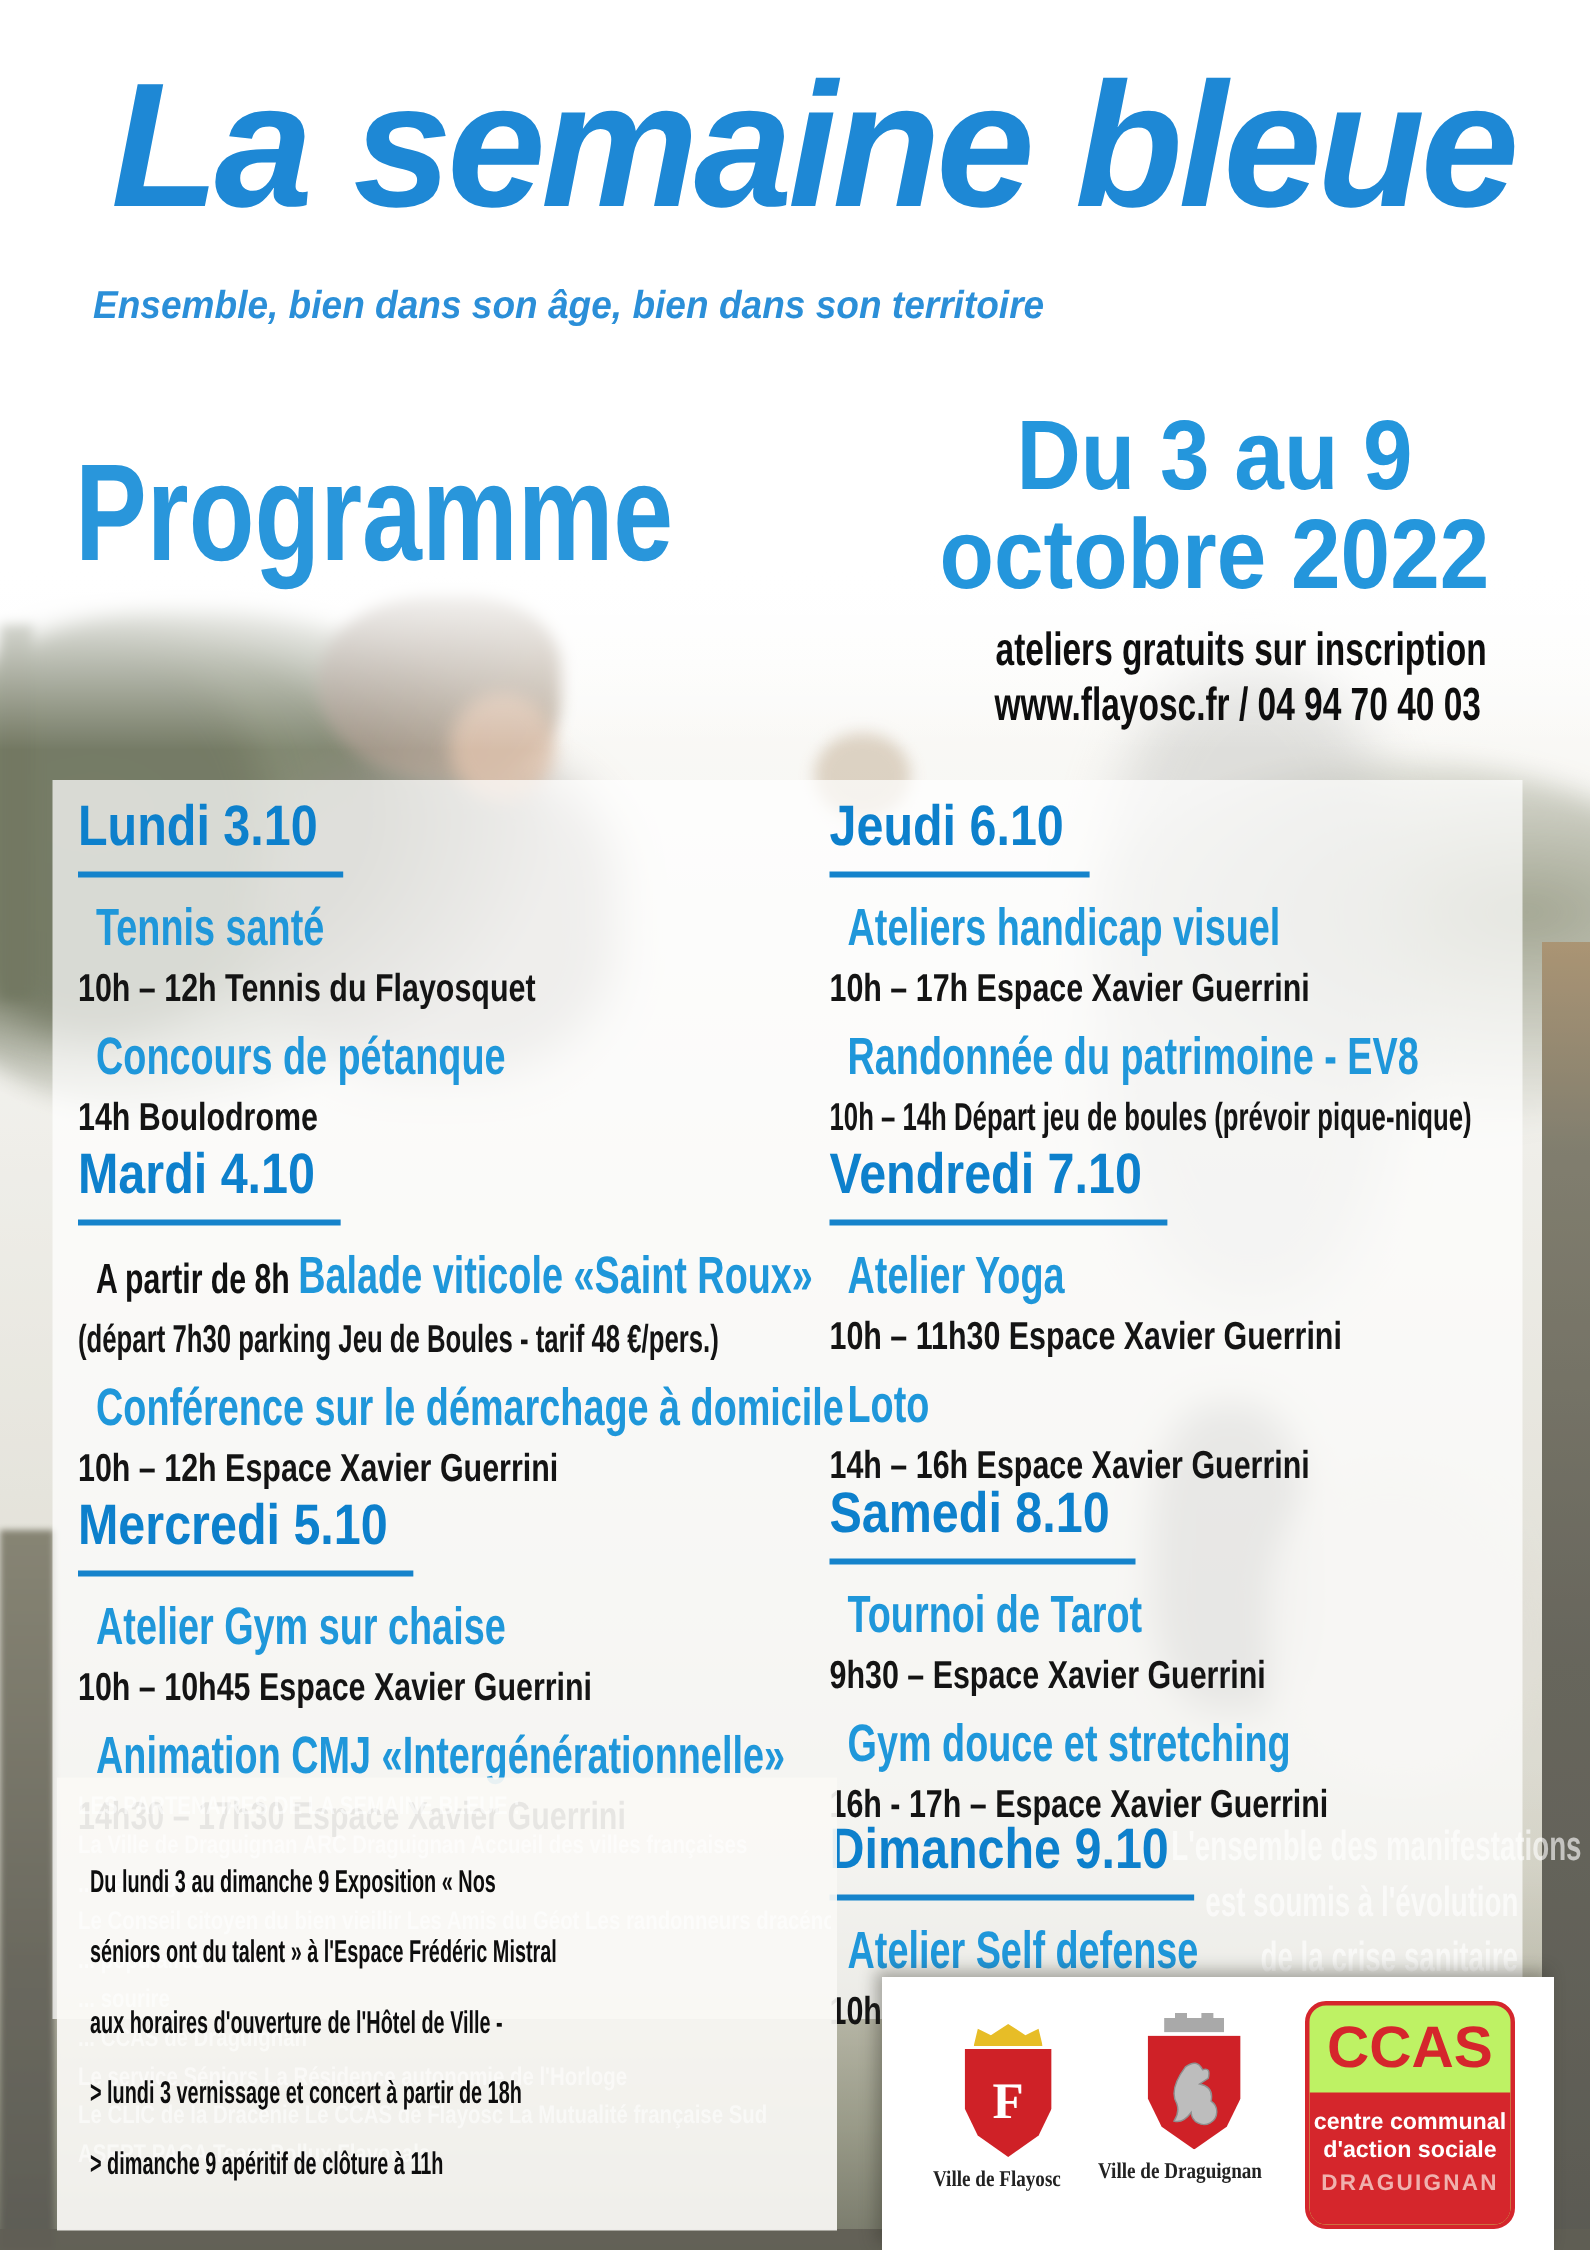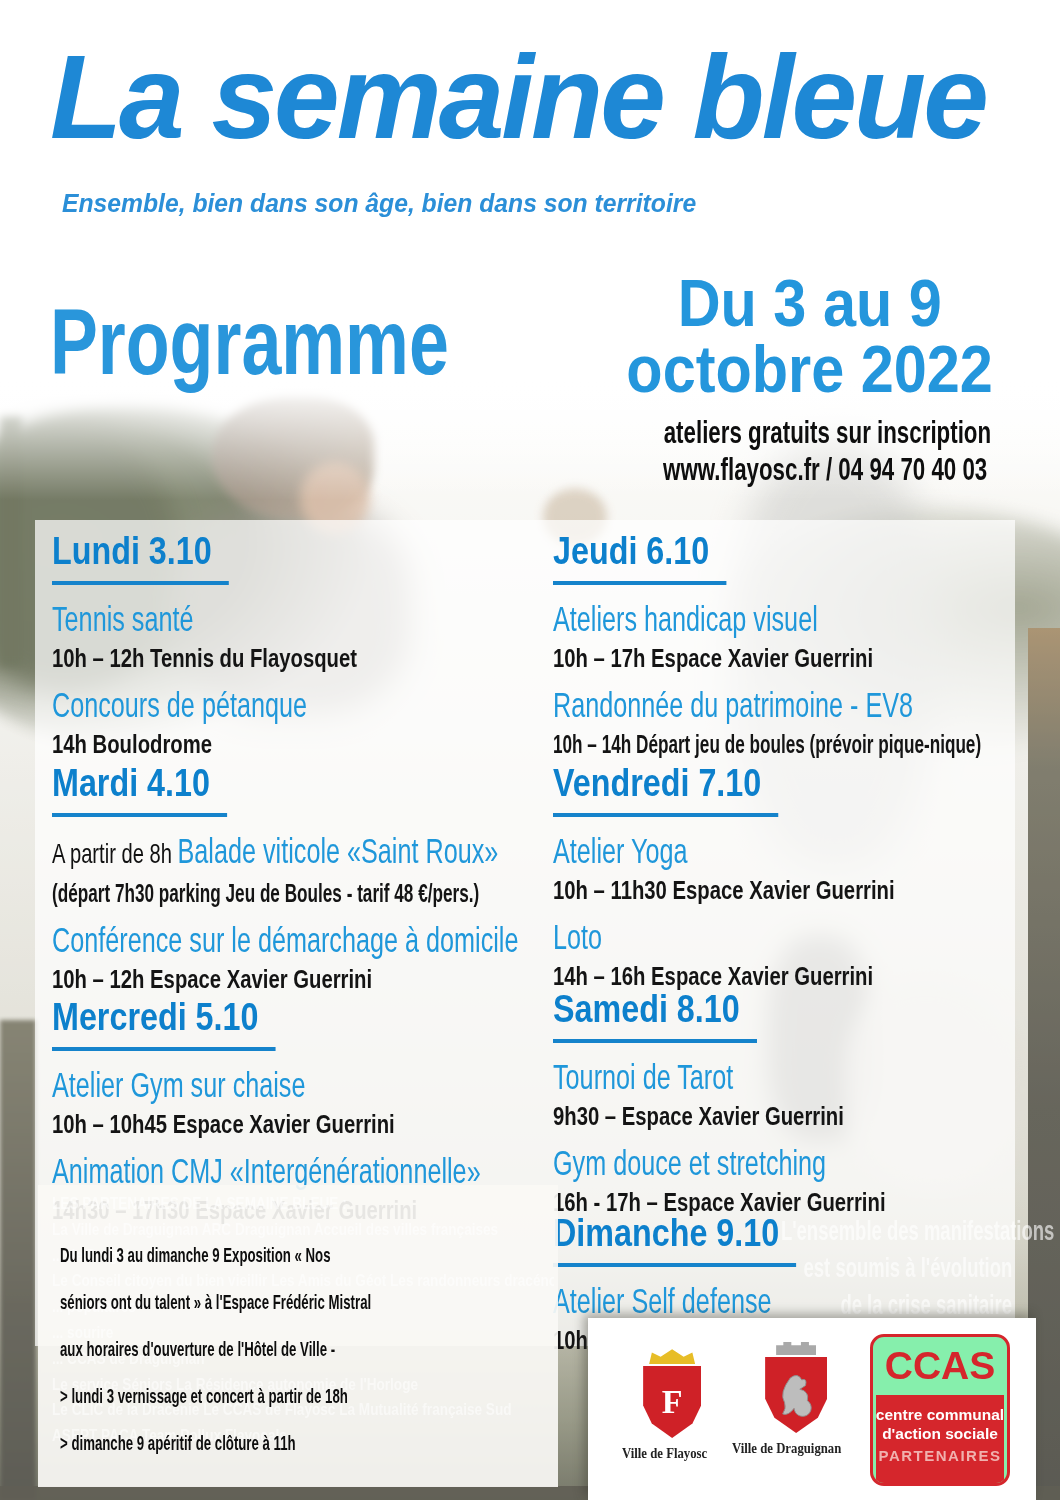--- a/index.html
+++ b/index.html
@@ -36,56 +36,56 @@
   .logo-panel{position:absolute;left:588px;top:1318px;width:448px;height:182px;background:#ffffff;
     box-shadow:-4px -4px 10px rgba(50,50,40,.4);display:flex;justify-content:space-between;align-items:flex-start;
     padding:16px 26px 8px 34px;box-sizing:border-box;}
   
   .cond{display:inline-block;white-space:nowrap;transform-origin:0 50%;}
   .oc{transform-origin:50% 50%;} .or{transform-origin:100% 50%;}
   .sx95{transform:scaleX(.95);} .sx90{transform:scaleX(.9);} .sx85{transform:scaleX(.85);}
   .sx80{transform:scaleX(.8);} .sx78{transform:scaleX(.78);} .sx72{transform:scaleX(.72);}
   .sx66{transform:scaleX(.66);} .sx63{transform:scaleX(.63);}
   
-  .title{position:absolute;left:50px;top:38px;font-size:118px;font-weight:bold;font-style:italic;
+  .title{position:absolute;left:74px;top:38px;font-size:118px;font-weight:bold;font-style:italic;
          color:#1e88d5;letter-spacing:-3px;line-height:1;}
   .subtitle{position:absolute;left:62px;top:188px;font-size:26px;font-weight:bold;font-style:italic;color:#2b8fd8;}
   .programme{position:absolute;left:50px;top:296px;font-size:92px;font-weight:bold;color:#2996db;line-height:1;}
   .dateblock{position:absolute;left:600px;top:270px;width:420px;text-align:center;color:#2496dc;}
   .dateblock .dl{font-size:66px;font-weight:bold;line-height:66px;}
   .infoblock{position:absolute;left:600px;top:414px;width:420px;text-align:center;color:#0e0e0e;}
   .infoblock .il{font-size:31px;font-weight:bold;line-height:37px;}
   
   .col{position:absolute;top:530px;}
   .day{position:absolute;left:0;}
   .day-name{font-size:38px;font-weight:bold;color:#0d80cc;margin-bottom:14px;}
   .day-name .dn{border-bottom:4px solid #1583cb;padding:0 20px 8px 0;}
-  .ev-title{font-size:35px;font-weight:normal;color:#1f97da;line-height:40px;margin-top:9px;}
+  .ev-title{font-size:35px;font-weight:bold;color:#1f97da;line-height:40px;margin-top:9px;margin-left:12px;}
   .ev-details{font-size:26px;font-weight:bold;color:#141414;line-height:36px;margin-top:1px;}
   .pfx{font-size:28px;color:#111111;}
   
   .partners{position:absolute;left:14px;top:6px;right:4px;bottom:4px;overflow:hidden;
     color:rgba(255,255,255,.55);font-weight:bold;font-size:17px;line-height:25.8px;}
   .partners .ph{color:rgba(255,255,255,.62);}
   .expo-text{position:absolute;left:22px;top:46px;font-size:21px;font-weight:bold;color:#0d0d0d;}
   .expo-text .xl{height:47px;line-height:47px;}
   .covid{position:absolute;left:640px;top:1212px;width:372px;text-align:right;
     font-size:28px;font-weight:bold;color:rgba(255,255,255,.62);line-height:37px;}
   
   .logo{display:flex;flex-direction:column;align-items:center;}
   .crown-gold{width:46px;height:16px;background:#e7bd27;
     clip-path:polygon(0 100%,6% 28%,25% 55%,50% 8%,75% 55%,94% 28%,100% 100%);}
   .crown-gray{width:40px;height:13px;background:#a9a9a9;
     clip-path:polygon(0 100%,0 25%,18% 25%,18% 0,38% 0,38% 25%,62% 25%,62% 0,82% 0,82% 25%,100% 25%,100% 100%);}
   .shield{width:58px;height:72px;background:#cf2127;margin-top:2px;display:flex;align-items:center;justify-content:center;
     clip-path:polygon(0 0,100% 0,100% 55%,85% 80%,50% 100%,15% 80%,0 55%);}
   .shield-f{color:#ffffff;font-family:"Liberation Serif",serif;font-weight:bold;font-size:34px;line-height:1;}
   .logo-label{margin-top:7px;font-family:"Liberation Serif",serif;font-weight:bold;font-size:15px;color:#222222;white-space:nowrap;}
-  .ccas-card{width:140px;height:152px;border:3px solid #d5262c;border-radius:14px;overflow:hidden;background:#86efac;
-    display:flex;flex-direction:column;box-sizing:border-box;align-items:center;}
+  .ccas-card{width:140px;height:152px;border:3px solid #d5262c;border-radius:14px;overflow:hidden;background:#bef264;
+    display:flex;flex-direction:column;box-sizing:border-box;}
   .ccas-top{height:58px;display:flex;align-items:center;justify-content:center;
     color:#d5262c;font-size:39px;font-weight:bold;letter-spacing:0;}
   .ccas-bottom{flex:1;background:#d5262c;color:#ffffff;text-align:center;font-weight:bold;
     font-size:15.5px;line-height:19px;padding-top:10px;}
   .ccas-city{color:#f0b1ae;letter-spacing:1.5px;margin-top:3px;font-size:15px;}
 </style>
 </head>
 <body>
 
 <div class="poster">
@@ -230,18 +230,18 @@
         </svg>
       </div>
       <div class="logo-label"><span class="cond sx85">Ville de Draguignan</span></div>
     </div>
 
     <div class="ccas-card">
       <div class="ccas-top">CCAS</div>
       <div class="ccas-bottom">
         <div>centre communal</div>
         <div>d'action sociale</div>
-        <div class="ccas-city">PARTENAIRES</div>
+        <div class="ccas-city">DRAGUIGNAN</div>
       </div>
     </div>
   </div>
 
 </div>
 
 </body></html>

